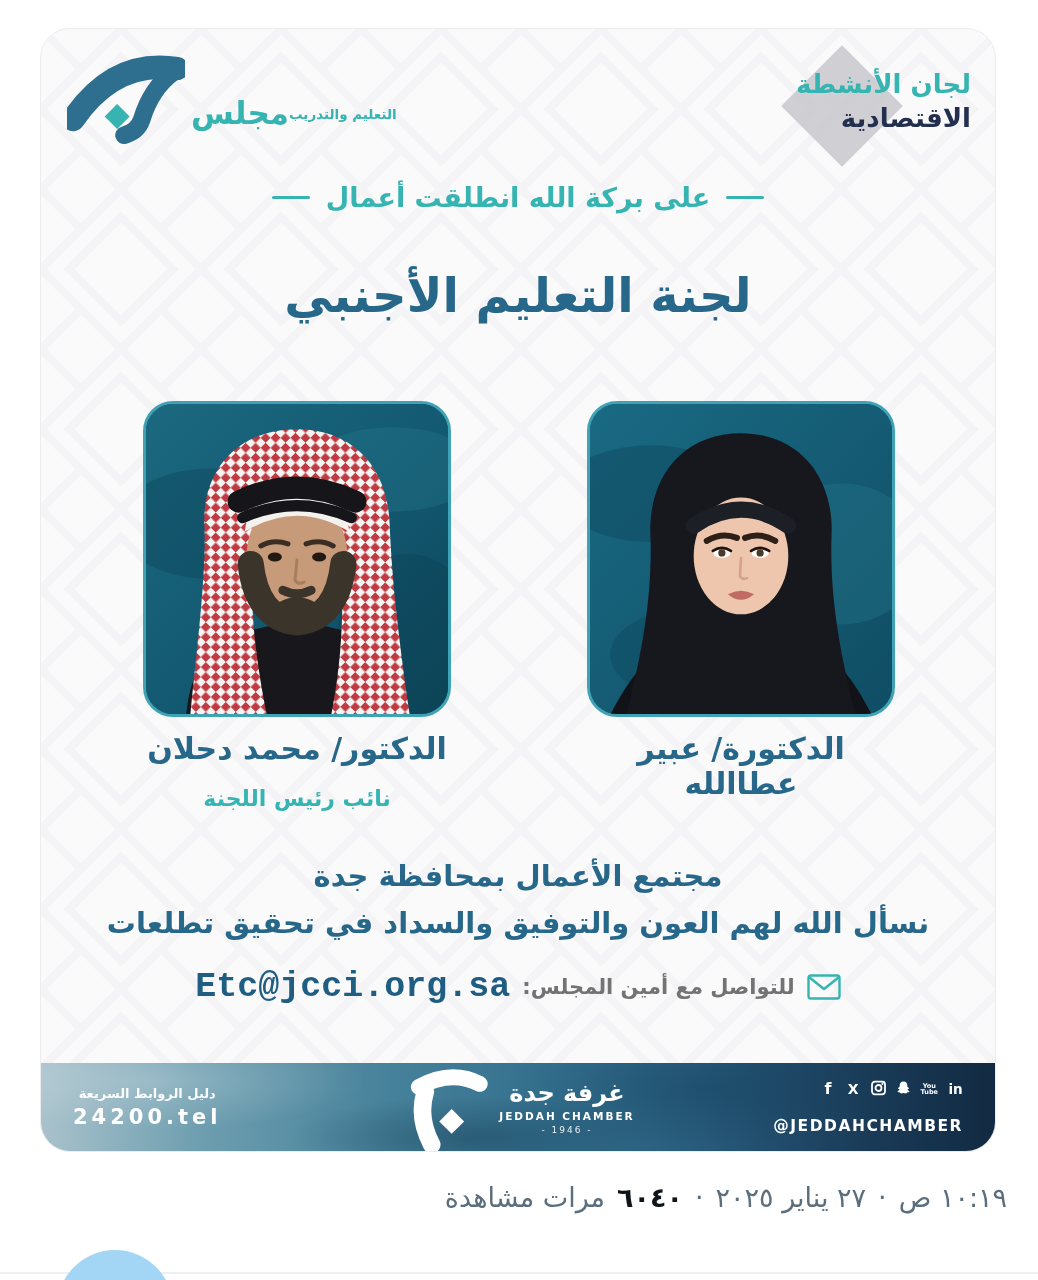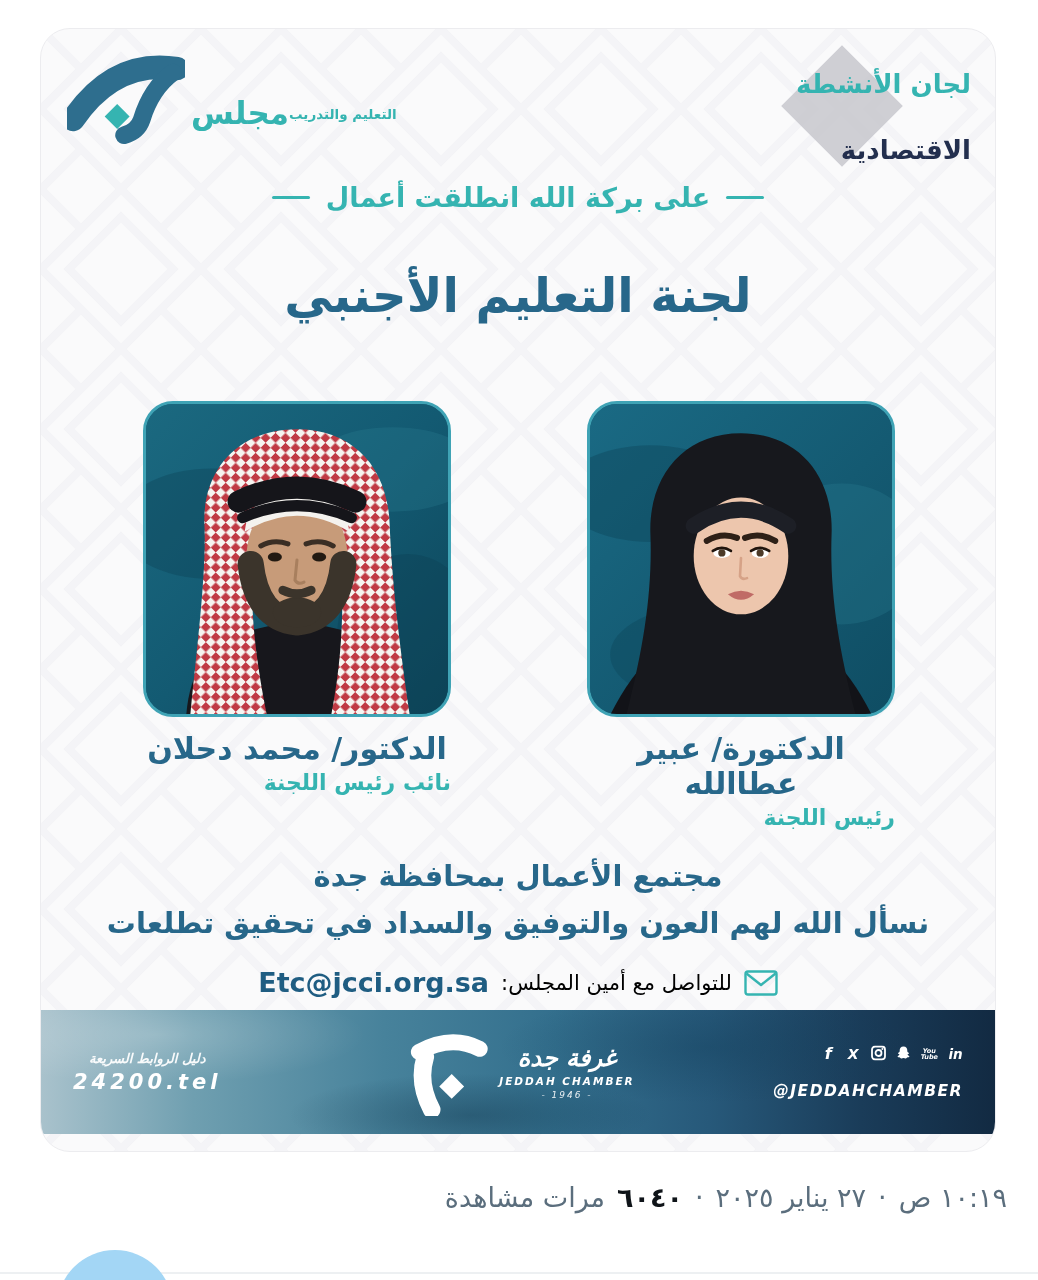--- a/index.html
+++ b/index.html
@@ -17,57 +17,57 @@
   .logo-text { display:flex; flex-direction:row; align-items:center; margin-top:34px; }
   .logo-title { color:#35b4b1; font-size:31px; font-weight:bold; line-height:1.1; }
   .logo-sub { color:#35b4b1; font-size:13.5px; font-weight:bold; margin-top:2px; }
 
   
   .badge { position:absolute; right:14px; top:30px; width:220px; height:120px; z-index:2; }
   .badge-diamond { position:absolute; left:38px; top:4px; width:86px; height:86px;
                    background:#c7c7cd; opacity:.85; transform:rotate(45deg); }
   .badge-lines { position:absolute; right:10px; top:8px; text-align:right; direction:rtl; }
   .badge-line1 { color:#35b4b1; font-size:26px; font-weight:bold; line-height:34px; }
-  .badge-line2 { color:#232f4e; font-size:26px; font-weight:bold; line-height:34px;margin-top:32px; }
+  .badge-line2 { color:#232f4e; font-size:26px; font-weight:bold; line-height:34px; }
 
   
   .tagline-row { position:absolute; left:0; right:0; top:153px; display:flex; align-items:center;
                  justify-content:center; gap:16px; z-index:2; }
   .dash { width:38px; height:3px; background:#35b4b1; border-radius:2px; }
   .tagline-text { color:#35b4b1; font-size:27px; font-weight:bold; direction:rtl; }
   .main-title { position:absolute; left:0; right:0; top:238px; text-align:center; color:#27678a;
                 font-size:48px; font-weight:800; direction:rtl; z-index:2; }
 
   
   .member { position:absolute; top:372px; width:308px; text-align:center; z-index:2; }
   .member-left { left:102px; }
   .member-right { left:546px; }
   .photo { width:308px; height:316px; border-radius:30px; border:3px solid #3fa3b5;
            overflow:hidden; background:#135a72; }
   .photo svg { display:block; width:100%; height:100%; }
   .member-name { margin-top:14px; color:#27678a; font-size:30px; font-weight:bold; direction:rtl; }
-  .member-role { margin-top:4px; color:#35b4b1; font-size:22px; font-weight:600; direction:rtl;text-align:right; }
+  .member-role { margin-top:20px; color:#35b4b1; font-size:22px; font-weight:600; direction:rtl; }
 
   
   .prayer { position:absolute; left:0; right:0; top:824px; text-align:center; color:#27678a;
             font-size:29px; font-weight:700; line-height:47px; direction:rtl; z-index:2; }
 
   
   .contact { position:absolute; left:0; right:0; top:938px; display:flex; direction:rtl;
              align-items:center; justify-content:center; gap:12px; z-index:2; }
-  .contact-label { color:#000000; font-size:21px; font-weight:400; letter-spacing:1px; }
-  .contact-email { color:#1f5d82; font-size:27px; font-weight:800; direction:ltr; }
-
-  
-  .footer { position:absolute; left:0; right:0; bottom:17px; height:124px; z-index:3;
+  .contact-label { color:#737373; font-size:21px; font-weight:700; letter-spacing:1px; }
+  .contact-email { color:#1f5d82; font-size:35px; font-weight:800; direction:ltr;font-family:Liberation Mono, monospace; }
+
+  
+  .footer { position:absolute; left:0; right:0; bottom:0; height:88px; z-index:3;
             background:
               radial-gradient(ellipse 300px 70px at 12% 20%, rgba(255,255,255,.22), transparent 70%),
               radial-gradient(ellipse 260px 60px at 45% 85%, rgba(8,40,62,.35), transparent 70%),
               radial-gradient(ellipse 300px 80px at 70% 30%, rgba(16,60,88,.35), transparent 70%),
-              linear-gradient(90deg,#a9c2cc 0%, #6f9fb0 16%, #47829b 36%, #336f8d 54%, #27597a 70%, #1a3c59 86%, #122a42 100%); font-style: italic; }
+              linear-gradient(90deg,#a9c2cc 0%, #6f9fb0 16%, #47829b 36%, #336f8d 54%, #27597a 70%, #1a3c59 86%, #122a42 100%); }
   .footer-left { position:absolute; left:32px; top:50%; transform:translateY(-50%); color:#ffffff; text-align:center; }
   .ql-label { font-size:13px; font-weight:600; direction:rtl; opacity:.95; }
   .ql-number { font-size:21px; font-weight:bold; letter-spacing:4px; margin-top:4px; }
   .footer-center { position:absolute; left:50%; top:50%; transform:translate(-50%,-50%);
                    display:flex; align-items:center; gap:10px; }
   .chamber-mark { width:88px; height:88px; }
   .chamber-text { display:flex; flex-direction:column; align-items:center; color:#fff; }
   .chamber-ar { font-size:24px; font-weight:bold; direction:rtl; }
   .chamber-en { font-size:10.5px; font-weight:bold; letter-spacing:2px; margin-top:3px; }
   .chamber-year { font-size:9px; letter-spacing:2px; margin-top:3px; opacity:.9; }
@@ -200,21 +200,20 @@
           <ellipse cx="169" cy="149" rx="8.5" ry="5" fill="#ffffff"></ellipse>
           <circle cx="131" cy="149" r="3.6" fill="#4c3a28"></circle>
           <circle cx="169" cy="149" r="3.6" fill="#4c3a28"></circle>
           <path d="M122 147 Q131 141 140 147" stroke="#20150e" stroke-width="2.6" fill="none" stroke-linecap="round"></path>
           <path d="M160 147 Q169 141 178 147" stroke="#20150e" stroke-width="2.6" fill="none" stroke-linecap="round"></path>
           <path d="M150 154 L149 172 Q151 176 156 174" stroke="#d6a287" stroke-width="2.6" fill="none" stroke-linecap="round"></path>
           <path d="M137 190 Q150 183 163 190 Q150 201 137 190 Z" fill="#c06b66"></path>
         </svg>
       </div>
       <div class="member-name">الدكتورة/ عبير عطاالله</div>
-      <div class="member-role">رئيس اللجنة</div>
     </div>
 
     <div class="prayer">
       <div>مجتمع الأعمال بمحافظة جدة</div>
       <div>نسأل الله لهم العون والتوفيق والسداد في تحقيق تطلعات</div>
     </div>
 
     <div class="contact">
       <svg width="34" height="26" viewBox="0 0 34 26" xmlns="http://www.w3.org/2000/svg">
         <rect x="1.5" y="1.5" width="31" height="23" rx="2.5" fill="none" stroke="#35b4b1" stroke-width="2.4"></rect>

